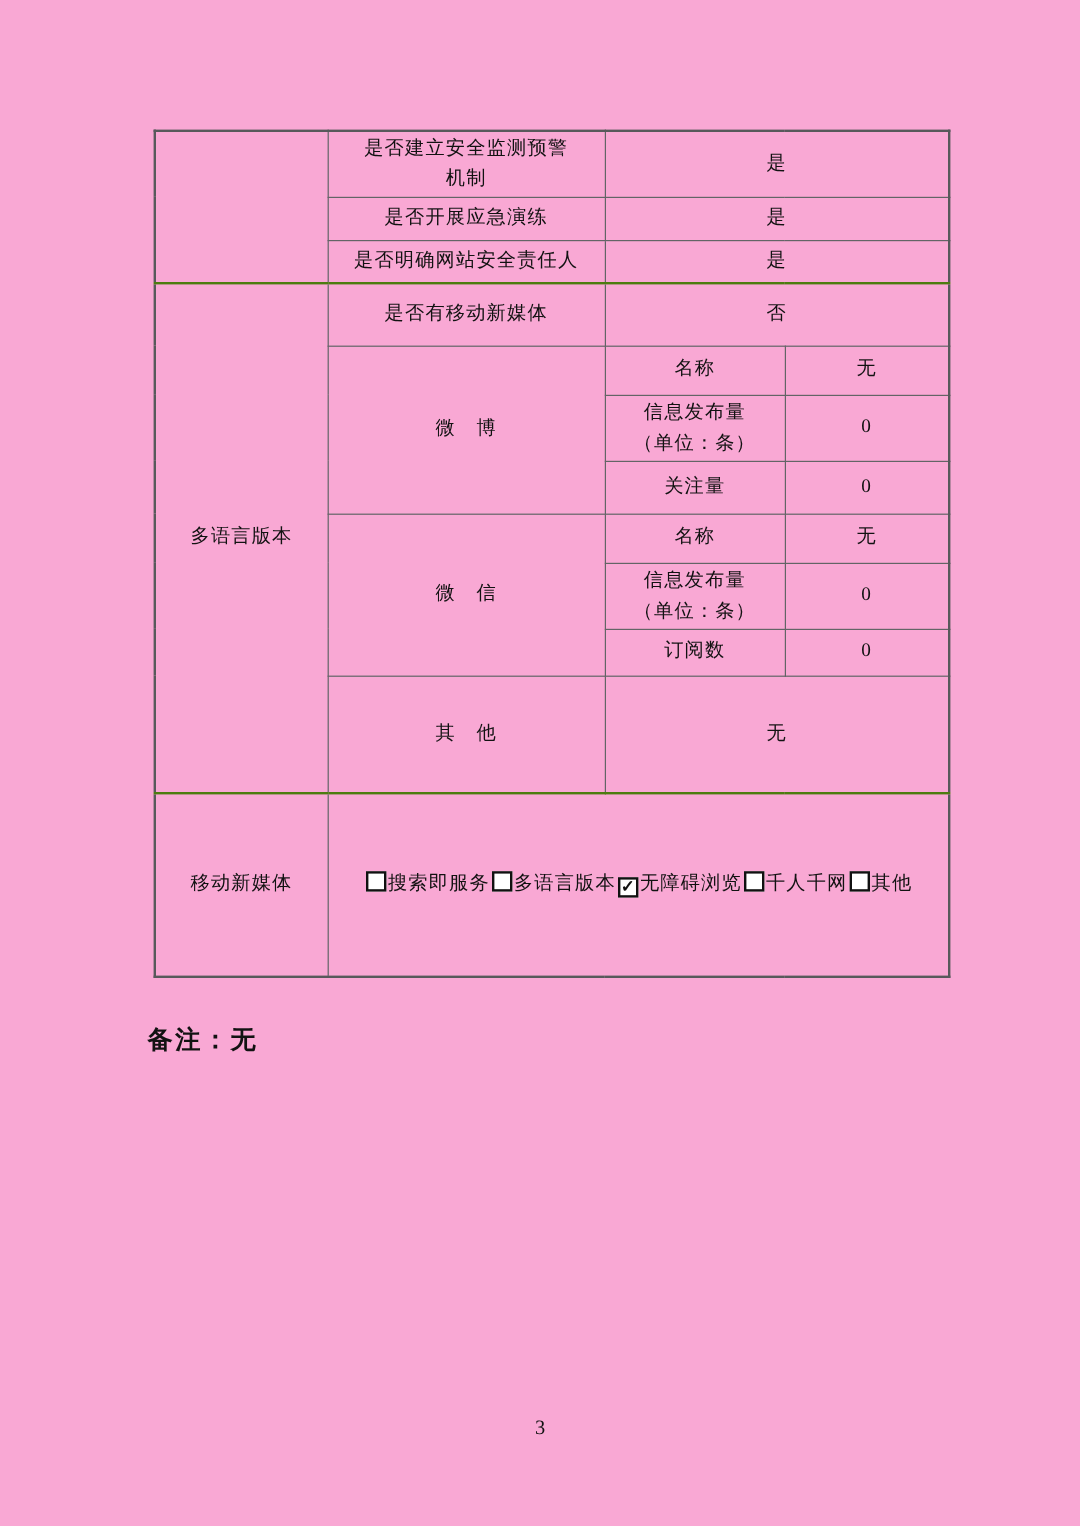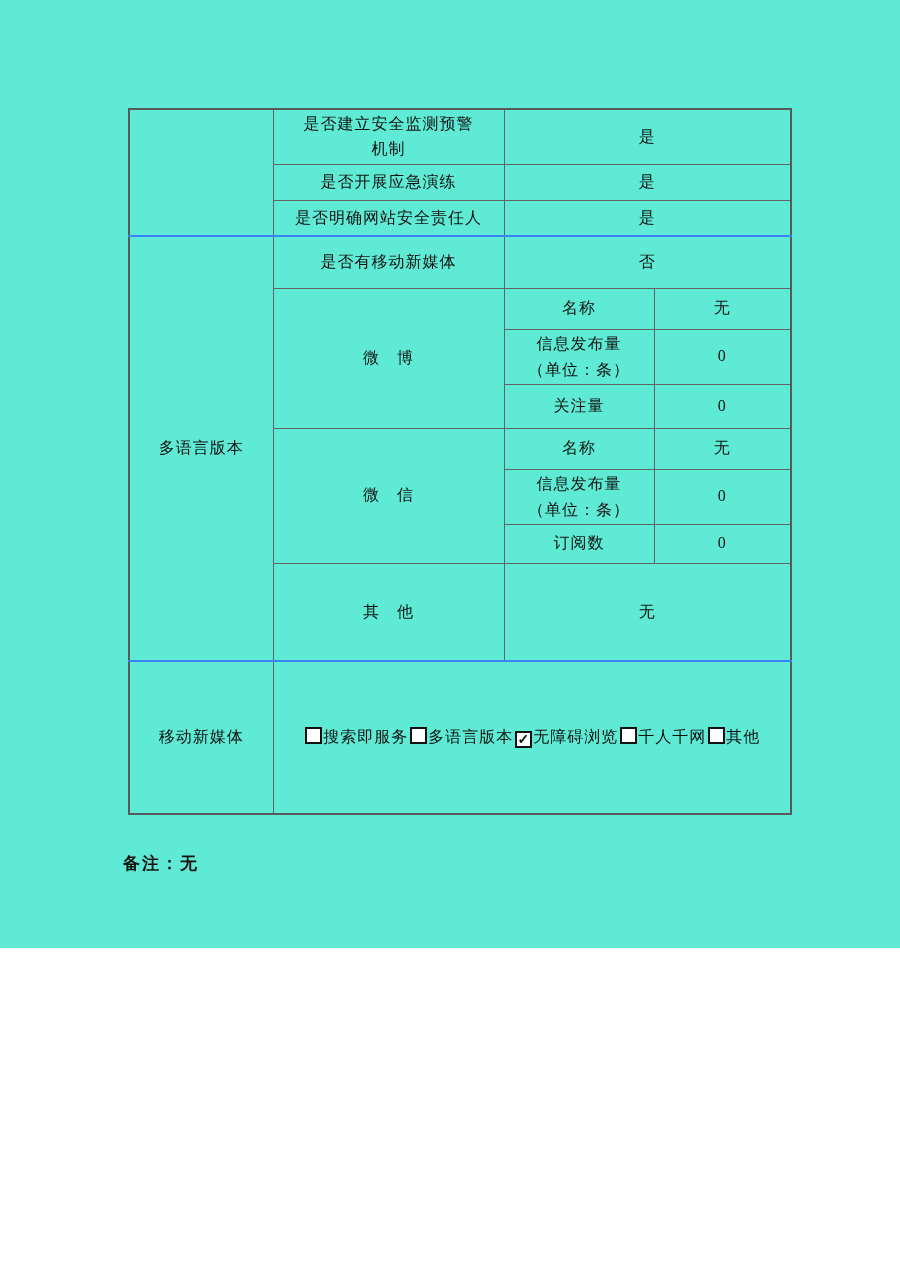--- a/index.html
+++ b/index.html
@@ -4,22 +4,22 @@
 <style>
   html,body{margin:0;padding:0;}
   body{
     background:#ffffff;
     font-family:"Liberation Serif","DejaVu Serif",serif;
     color:#121212;
   }
   .sheet{
     position:relative;
     width:900px;
-    height:948px;
-    background:#5eead4;
+    height:1272px;
+    background:#f9a8d4;
     overflow:hidden;
   }
   table.report{
     position:absolute;
     left:128px;
     top:108px;
     width:662px;
     border-collapse:collapse;
     table-layout:fixed;
   }
@@ -27,21 +27,21 @@
     border:1px solid #636466;
     text-align:center;
     vertical-align:middle;
     font-size:16px;
     letter-spacing:1px;
     line-height:1.65;
     padding:0 2px;
     overflow:hidden;
   }
   table.report{border:2px solid #58595b;}
-  tr.sect td{border-top:2px solid #3b82f6;}
+  tr.sect td{border-top:2px solid #4d7c0f;}
   .wrap-narrow{display:inline-block;max-width:182px;}
   .two-line div{line-height:1.6;}
   
   .cb-line{
     white-space:nowrap;
     letter-spacing:1px;
     font-size:16px;
   }
   .cb{
     display:inline-block;
@@ -57,21 +57,21 @@
   .cb.checked{
     font-weight:bold;
     font-size:14px;
     color:#111111;
   }
   .remark{
     position:absolute;
     left:123px;
     top:852px;
     font-weight:bold;
-    font-size:17px;
+    font-size:21px;
     letter-spacing:2px;
   }
   .pagenum{
     position:absolute;
     left:0;
     top:1180px;
     width:100%;
     text-align:center;
     font-size:17px;
   }

